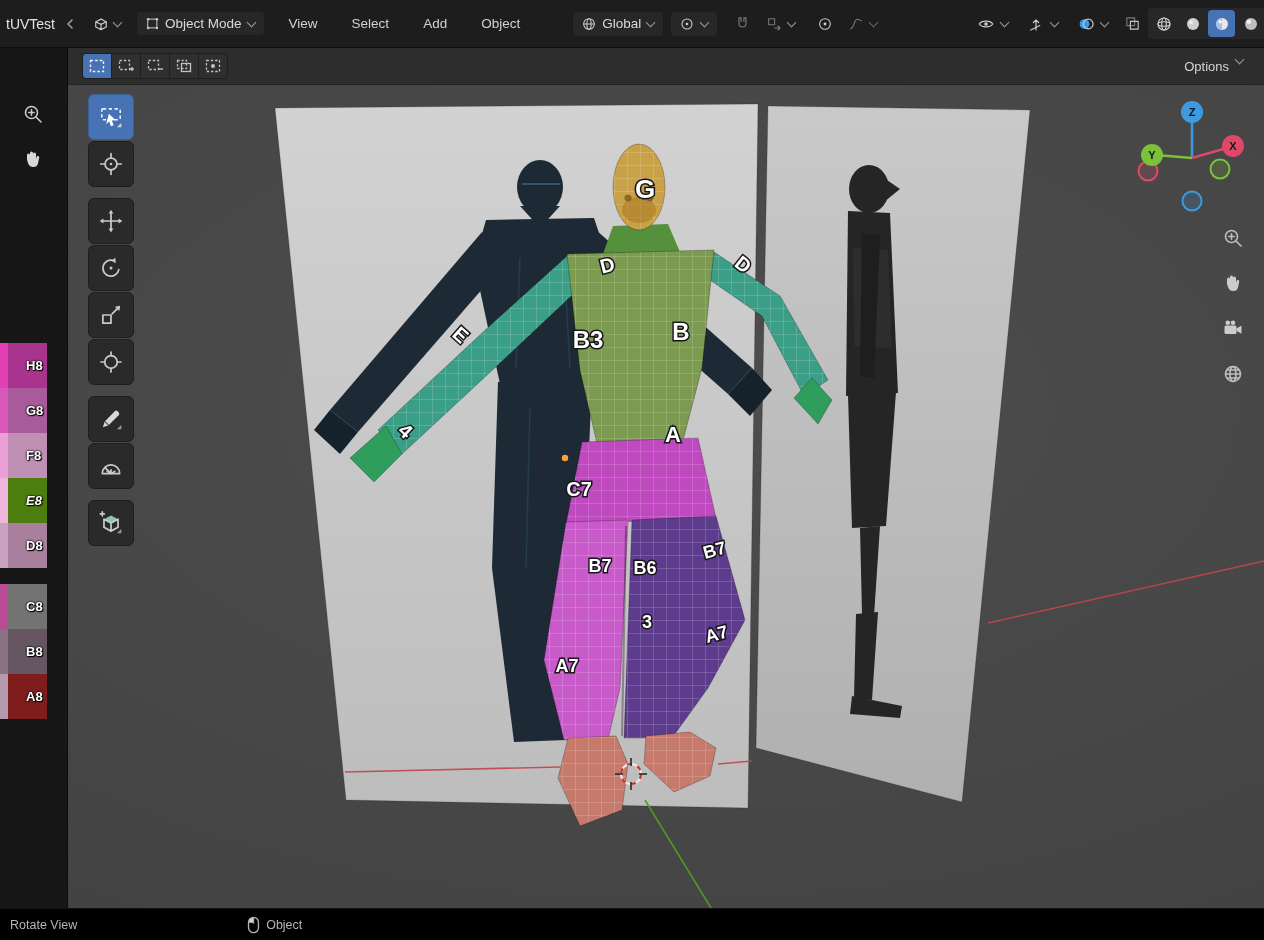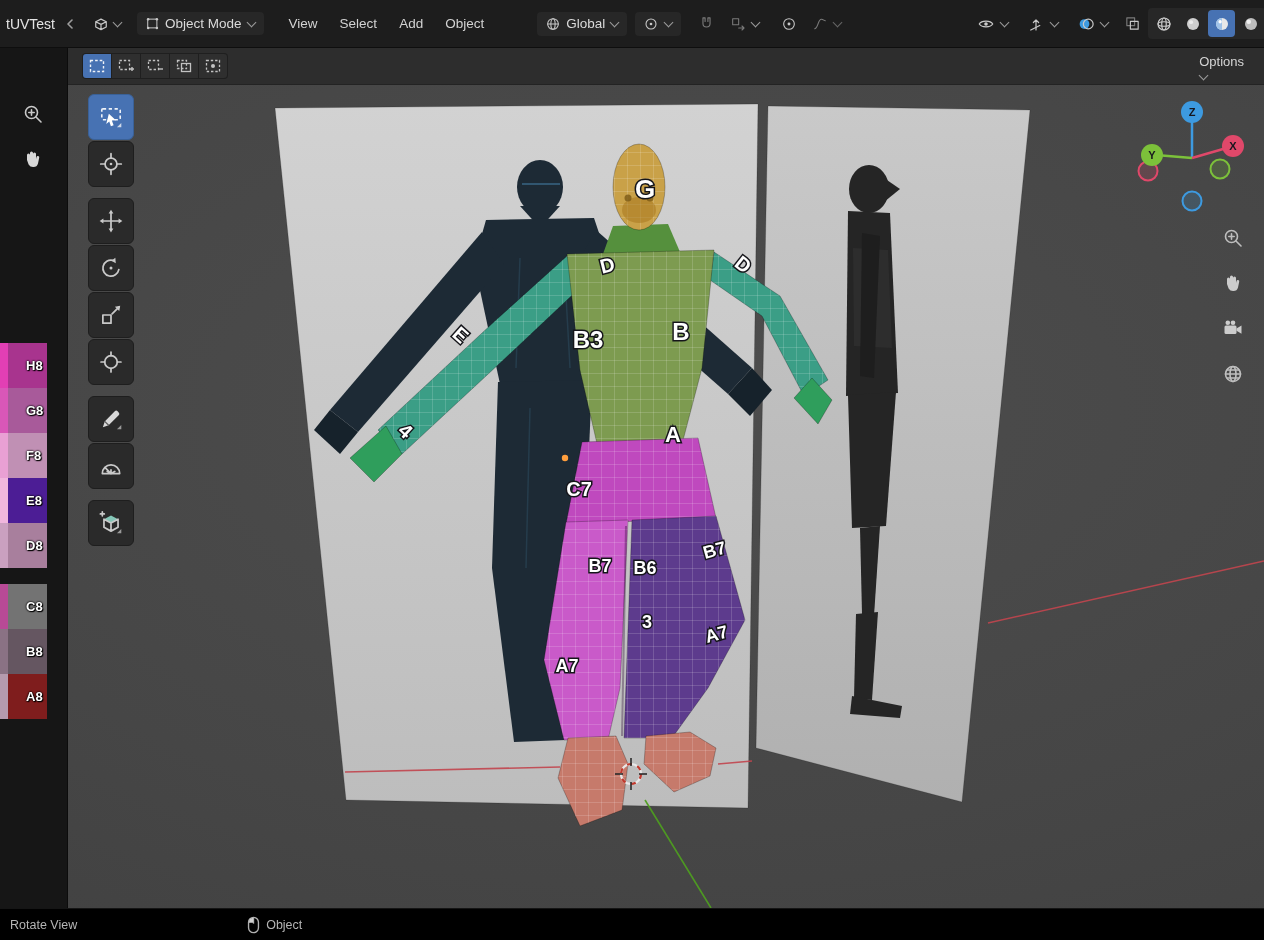--- a/index.html
+++ b/index.html
@@ -7,21 +7,21 @@
   .app{position:relative;width:1264px;height:940px;}
   
   .topbar{position:absolute;top:0;left:0;width:1264px;height:48px;background:#1d1d1d;
     border-bottom:1px solid #0e0e0e;display:flex;align-items:center;box-sizing:border-box;padding:8px 4px;gap:2px;}
   .ws-tab{font-size:14px;color:#e4e4e4;padding:0 2px 0 2px;white-space:nowrap;}
   .ovf{margin-left:6px;opacity:.75}
   .icon-btn{background:none;border:none;display:flex;align-items:center;gap:3px;padding:4px 5px;border-radius:4px;cursor:default;}
   .pill{display:flex;align-items:center;gap:5px;padding:4px 8px;border-radius:4px;background:#272727;justify-content:center;}
   .pill.nobg{background:transparent;}
   .pill span.lbl{font-size:13.5px;color:#dadada;white-space:nowrap;}
-  .menus{display:flex;align-items:center;margin-left:12px;}
+  .menus{display:flex;align-items:center;margin-left:12px;gap:12px;}
   .menu{font-size:13.5px;color:#d2d2d2;padding:5px 11px;border-radius:4px;}
   .chv{width:6px;height:6px;border-right:1.6px solid #9c9c9c;border-bottom:1.6px solid #9c9c9c;
     transform:rotate(45deg);display:inline-block;margin:-3px 1px 0 1px;flex:none;}
   .chv.dim{border-color:#666;}
   .sp{flex:1;}
   .ic{stroke:#c9c9c9;fill:none;stroke-width:1.6;stroke-linecap:round;stroke-linejoin:round;}
   .ic.dim{stroke:#7a7a7a;}
   .shadebar{display:flex;align-items:center;gap:2px;background:#272727;border-radius:4px;padding:2px 2px;margin-right:-6px;}
   .shadebtn{width:27px;height:27px;border:none;background:none;border-radius:4px;display:flex;align-items:center;justify-content:center;padding:0;}
   .shadebtn.active{background:var(--accent,#4772b3);}
@@ -36,21 +36,21 @@
   
   .viewport{position:absolute;top:48px;left:68px;width:1196px;height:860px;overflow:hidden;
     background:radial-gradient(120% 90% at 50% 42%, #4d4d4d 0%, #464646 55%, #3f3f3f 100%);}
   .vp-header{position:absolute;top:0;left:0;width:100%;height:37px;background:#2d2d2d;border-bottom:1px solid #232323;
     display:flex;align-items:center;box-sizing:border-box;padding:0 14px;z-index:5;}
   .selmode{display:flex;gap:1px;background:#1f1f1f;border-radius:4px;padding:1px;}
   .selbtn{width:28px;height:24px;border:none;background:#2f2f2f;display:flex;align-items:center;justify-content:center;padding:0;}
   .selbtn:first-child{border-radius:3px 0 0 3px;}
   .selbtn:last-child{border-radius:0 3px 3px 0;}
   .selbtn.active{background:var(--accent,#4772b3);}
-  .optbtn{margin-left:auto;display:flex;gap:6px;background:none;border:none;color:#d5d5d5;font-size:13px;padding:4px 6px;flex-direction:column;}
+  .optbtn{margin-left:auto;display:flex;gap:6px;background:none;border:none;color:#d5d5d5;font-size:13px;padding:4px 6px;}
   .scene{position:absolute;top:0;left:0;width:1196px;height:860px;z-index:1;}
   .scene text{font-family:"Liberation Sans",sans-serif;font-weight:bold;fill:#ffffff;stroke:#15151a;
     stroke-width:3px;paint-order:stroke;text-anchor:middle;}
   .vp-text{position:absolute;top:48px;left:100px;z-index:4;font-size:13.5px;color:#e9e9e9;
     text-shadow:0 1px 2px rgba(0,0,0,.65);line-height:27px;}
   .vp-text .dim2{color:#b9b9b9;}
   
   .toolcol{position:absolute;top:46px;left:20px;z-index:6;display:flex;flex-direction:column;}
   .toolcol .gap{height:10px;}
   .toolbtn{width:46px;height:46px;background:rgba(40,40,40,.92);border:1px solid #1e1e1e;border-radius:6px;
@@ -228,21 +228,21 @@
         <span class="uvlabel">H8</span>
       </div>
       <div class="uvrow" style="background-color: rgb(168, 90, 154);">
         <span class="uvedge" style="background-color: rgb(217, 87, 184);"></span>
         <span class="uvlabel">G8</span>
       </div>
       <div class="uvrow" style="background-color: rgb(192, 144, 180);">
         <span class="uvedge" style="background-color: rgb(233, 160, 212);"></span>
         <span class="uvlabel">F8</span>
       </div>
-      <div class="uvrow" style="background-color: #4c1d95;">
+      <div class="uvrow" style="background-color: #4d7c0f; font-style: italic;">
         <span class="uvedge" style="background-color: rgb(240, 182, 221);"></span>
         <span class="uvlabel">E8</span>
       </div>
       <div class="uvrow" style="background-color: rgb(168, 127, 157);">
         <span class="uvedge" style="background-color: rgb(202, 160, 192);"></span>
         <span class="uvlabel">D8</span>
       </div>
       <div class="uvrow" style="background-color: #737373; margin-top: 16px;">
         <span class="uvedge" style="background-color: rgb(184, 74, 150);"></span>
         <span class="uvlabel">C8</span>

